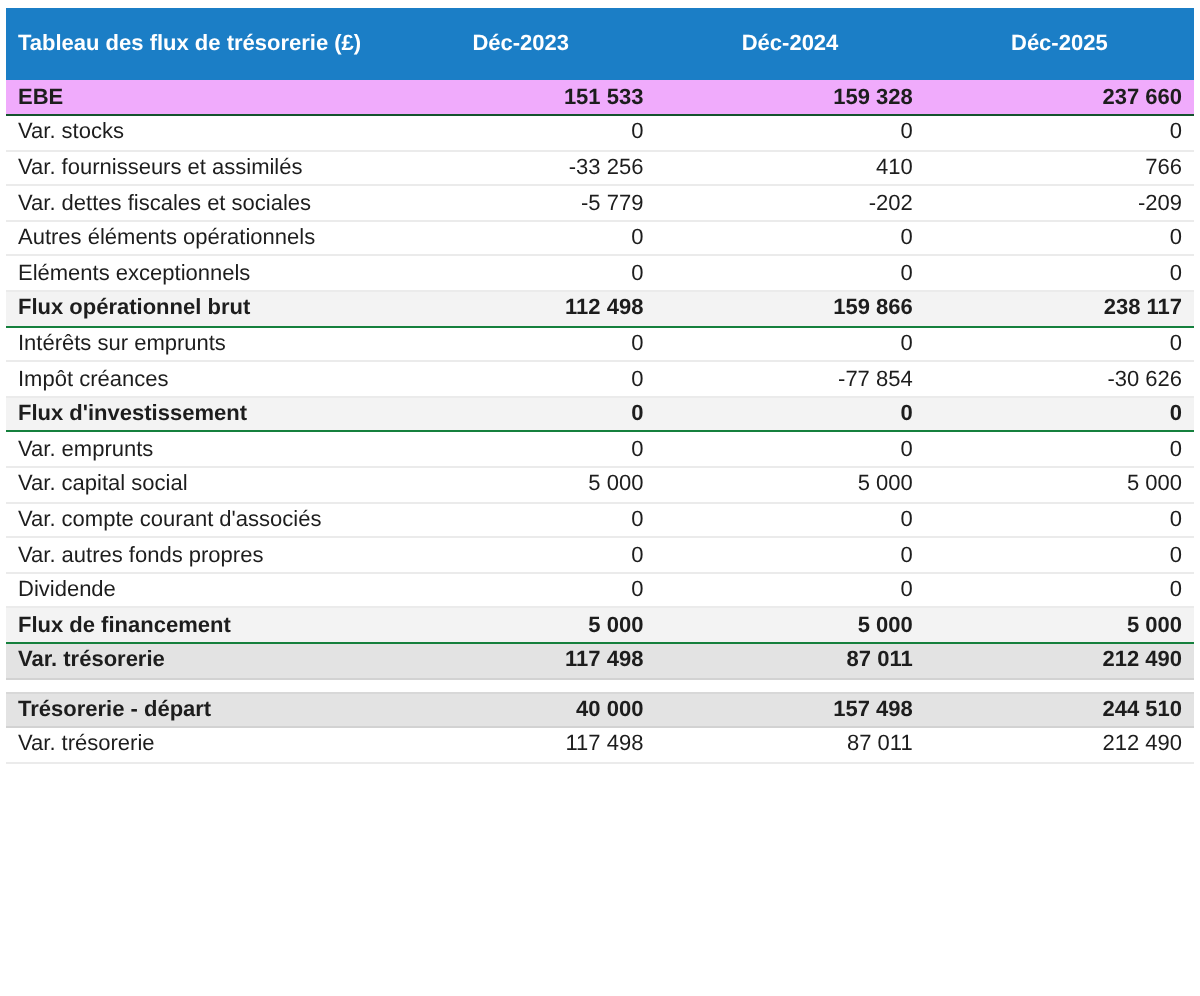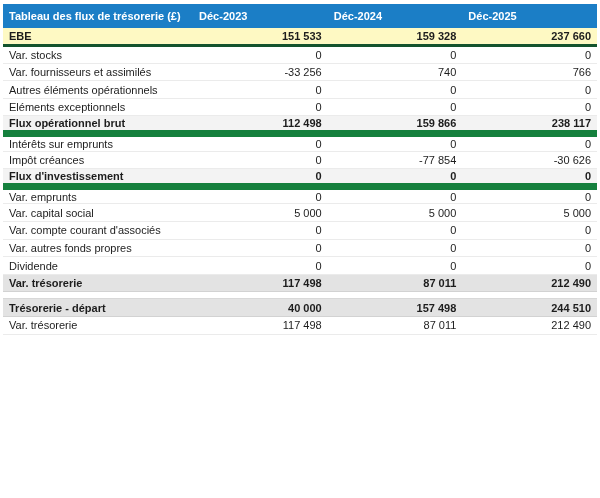--- a/index.html
+++ b/index.html
@@ -21,51 +21,51 @@
     font-size: 11px;
     color: #1d1d1d;
   }
   col.c-label { width: 190px; }
   col.c-num   { width: 134.6px; }
 
   thead th {
     background: var(--header-bg, #1b7ec6);
     color: #ffffff;
     font-weight: 700;
-    height: 24px;
+    height: 36px;
     padding: 0 6px;
     vertical-align: middle;
   }
   thead th.label { text-align: left; }
-  thead th.num   { text-align: left; }
+  thead th.num   { text-align: center; }
 
   tbody td {
     height: 17.6px;
     padding: 0 6px;
     vertical-align: middle;
     white-space: nowrap;
     overflow: hidden;
   }
   td.label { text-align: left; }
   td.num   { text-align: right; }
 
   tr.plain td {
     background: #ffffff;
     border-bottom: 1px solid #ebebeb;
     font-weight: 400;
   }
   tr.bold td {
-    background: #fef9c3;
-    border-bottom: 3px solid #14532d;
+    background: #f0abfc;
+    border-bottom: 1px solid #14532d;
     font-weight: 700;
   }
   tr.subtotal td {
     background: var(--subtotal-bg, #f3f3f3);
     border-top: 1px solid #e2e2e2;
-    border-bottom: 7px solid #15803d;
+    border-bottom: 1px solid #15803d;
     font-weight: 700;
   }
   tr.band td {
     background: var(--band-bg, #e3e3e3);
     border-top: 1px solid #d8d8d8;
     border-bottom: 1px solid #d2d2d2;
     font-weight: 700;
   }
   tr.spacer td {
     height: 7px;
@@ -102,22 +102,28 @@
         </tr>
         <tr class="plain">
           <td class="label">Var. stocks</td>
           <td class="num">0</td>
           <td class="num">0</td>
           <td class="num">0</td>
         </tr>
         <tr class="plain">
           <td class="label">Var. fournisseurs et assimilés</td>
           <td class="num">-33 256</td>
-          <td class="num">740</td>
+          <td class="num">410</td>
           <td class="num">766</td>
+        </tr>
+        <tr class="plain">
+          <td class="label">Var. dettes fiscales et sociales</td>
+          <td class="num">-5 779</td>
+          <td class="num">-202</td>
+          <td class="num">-209</td>
         </tr>
         <tr class="plain">
           <td class="label">Autres éléments opérationnels</td>
           <td class="num">0</td>
           <td class="num">0</td>
           <td class="num">0</td>
         </tr>
         <tr class="plain">
           <td class="label">Eléments exceptionnels</td>
           <td class="num">0</td>
@@ -171,20 +177,26 @@
           <td class="num">0</td>
           <td class="num">0</td>
           <td class="num">0</td>
         </tr>
         <tr class="plain">
           <td class="label">Dividende</td>
           <td class="num">0</td>
           <td class="num">0</td>
           <td class="num">0</td>
         </tr>
+        <tr class="subtotal">
+          <td class="label">Flux de financement</td>
+          <td class="num">5 000</td>
+          <td class="num">5 000</td>
+          <td class="num">5 000</td>
+        </tr>
         <tr class="band">
           <td class="label">Var. trésorerie</td>
           <td class="num">117 498</td>
           <td class="num">87 011</td>
           <td class="num">212 490</td>
         </tr>
         <tr class="spacer">
           <td colspan="4"></td>
         </tr>
         <tr class="band">

